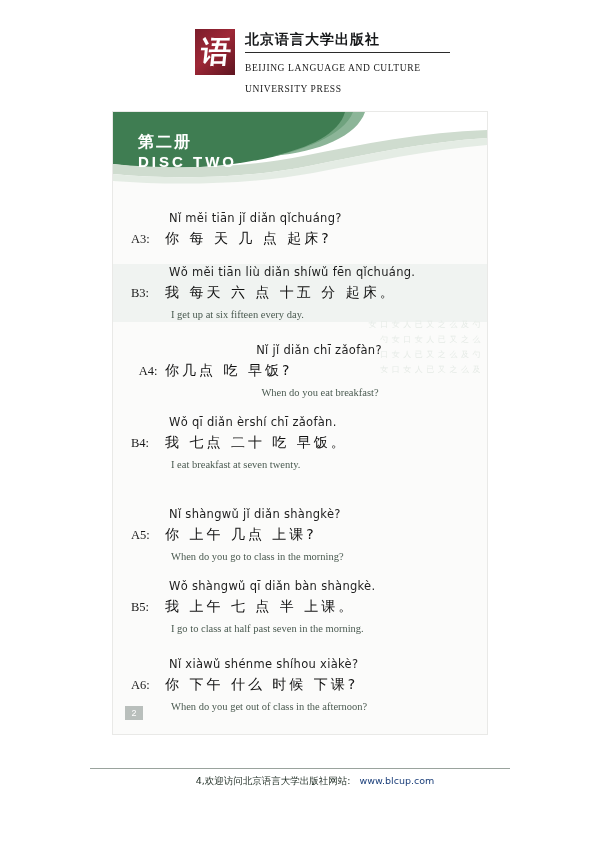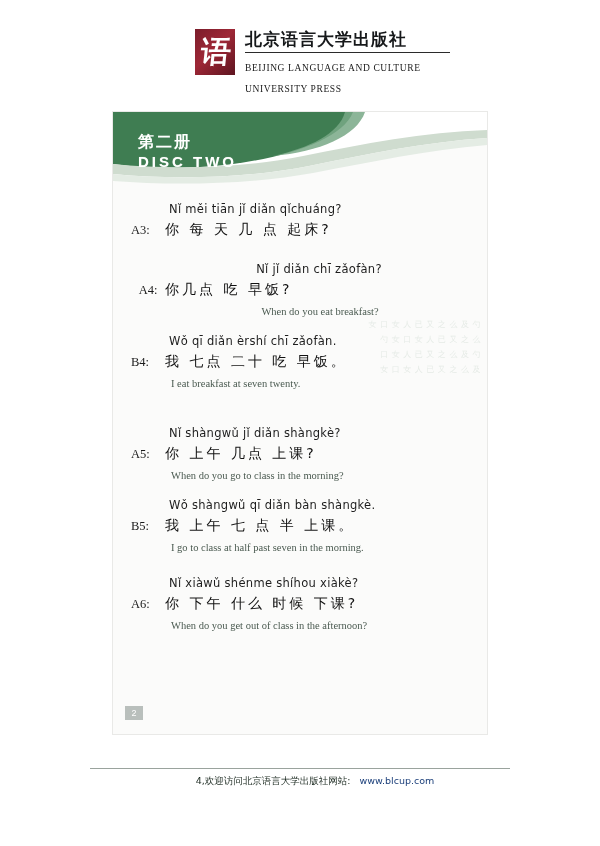--- a/index.html
+++ b/index.html
@@ -53,21 +53,21 @@
     text-align: center;
     font-family: "Liberation Serif", serif;
     font-weight: bold;
     transform: skewX(-6deg);
   }
   .publisher-text {
     margin-left: 8px;
     padding-top: 0px;
   }
   .pub-cn {
-    font-size: 17px;
+    font-size: 14px;
     letter-spacing: 1px;
     color: #16181a;
     font-weight: bold;
     font-family: "DejaVu Sans", sans-serif;
     line-height: 22px;
     white-space: nowrap;
   }
   .pub-rule {
     margin-top: 2px;
     width: 205px;
@@ -270,28 +270,36 @@
         <path d="M232,0 C226,22 196,36 160,44 C206,40 244,24 252,0 Z" fill="#78a886" opacity="0.85"></path>
       </svg>
       <div class="banner-label">
         <div class="banner-cn">第二册</div>
         <div class="banner-en">DISC TWO</div>
       </div>
     </div>
 
     <div class="dialogues">
 
-      <div class="entry" style="margin-top:11px;">
+      <div class="entry" style="margin-top:20px;">
         <div class="pinyin">Nǐ měi tiān jǐ diǎn qǐchuáng?</div>
         <div class="hanzi-row">
           <span class="speaker">A3:</span>
           <span class="hanzi">你 每 天 几 点  起床?</span>
         </div>
       </div>
 
+      <div class="entry band">
+        <div class="pinyin">Wǒ měi tiān liù diǎn shíwǔ fēn qǐchuáng.</div>
+        <div class="hanzi-row">
+          <span class="speaker">B3:</span>
+          <span class="hanzi">我  每天 六 点 十五 分  起床。</span>
+        </div>
+        <div class="translation">I get up at six fifteen every day.</div>
+      </div>
 
       <div class="entry" style="margin-top:20px;text-align:center;">
         <div class="pinyin">Nǐ jǐ diǎn chī zǎofàn?</div>
         <div class="hanzi-row">
           <span class="speaker">A4:</span>
           <span class="hanzi">你几点 吃  早饭?</span>
         </div>
         <div class="translation">When do you eat breakfast?</div>
       </div>
 

